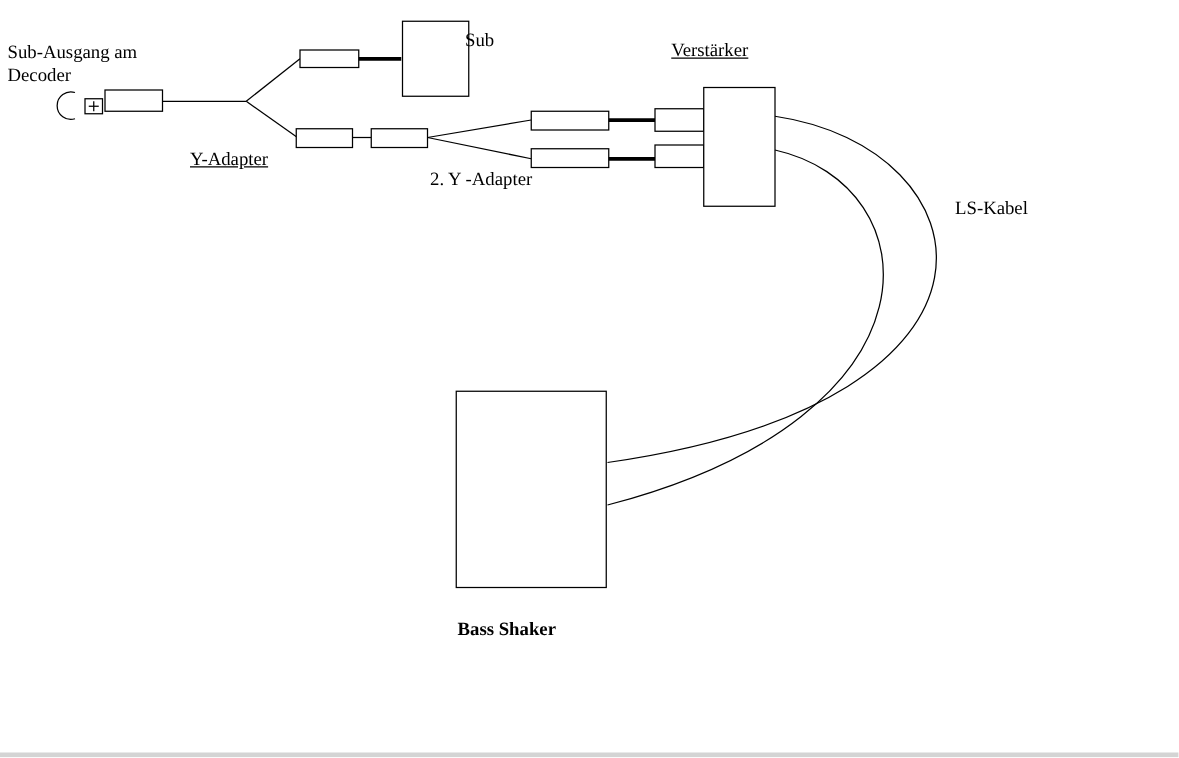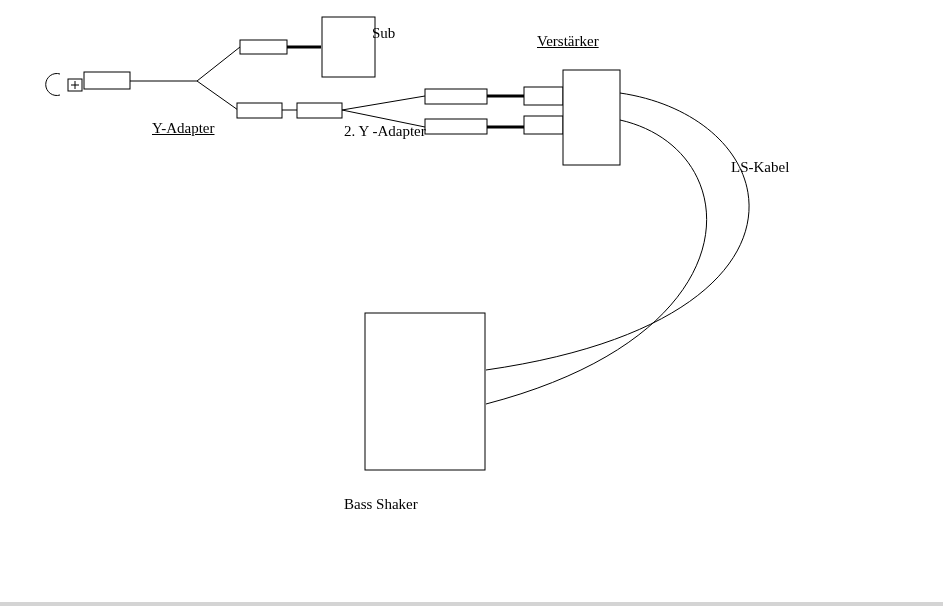--- a/index.html
+++ b/index.html
@@ -90,27 +90,29 @@
     <rect class="shape filled" x="524" y="116" width="39" height="18"></rect>
 
     <rect class="shape filled" x="563" y="70" width="57" height="95"></rect>
 
     <rect class="shape filled" x="365" y="313" width="120" height="157"></rect>
 
     <path class="shape" d="M620,93 C790,118 835,320 486,370"></path>
     <path class="shape" d="M620,120 C745,148 762,332 486,404"></path>
   </svg>
 
+  <div class="label" style="left:6px; top:33px;">Sub-Ausgang am
+Decoder</div>
 
   <div class="label" style="left:152px; top:119px;text-decoration:underline;">Y-Adapter</div>
 
-  <div class="label" style="left:344px; top:122px;text-align:center;">2. Y -Adapter</div>
+  <div class="label" style="left:344px; top:135px;text-align:center;">2. Y -Adapter</div>
 
   <div class="label" style="left:372px; top:24px;">Sub</div>
 
   <div class="label" style="left:537px; top:32px;text-decoration:underline;">Verstärker</div>
 
-  <div class="label" style="left:731px; top:158px;">LS-Kabel</div>
+  <div class="label" style="left:764px; top:158px;">LS-Kabel</div>
 
-  <div class="label" style="left:344px; top:495px;">Bass Shaker</div>
+  <div class="label" style="left:366px; top:495px;font-weight:bold;">Bass Shaker</div>
 
   <div class="bottom-strip"></div>
 </div>
 
 </body></html>

